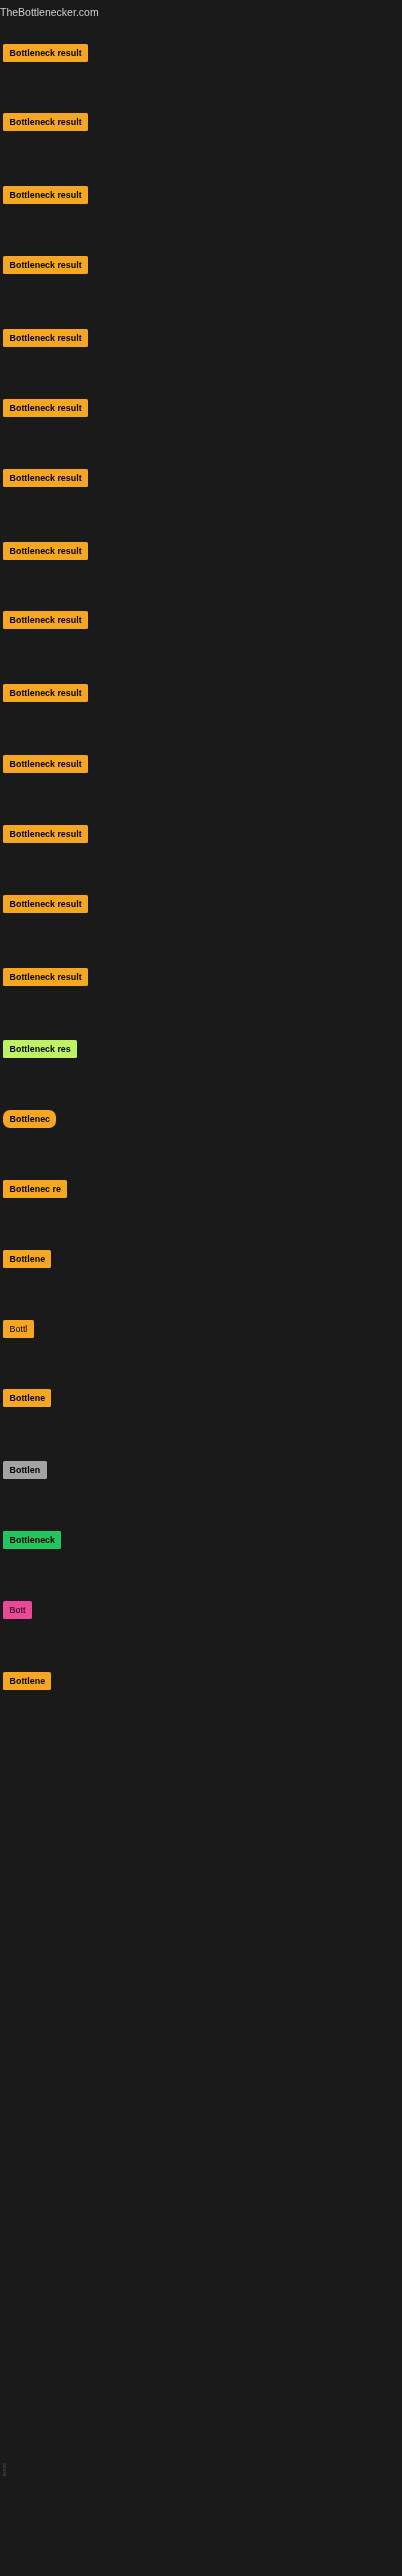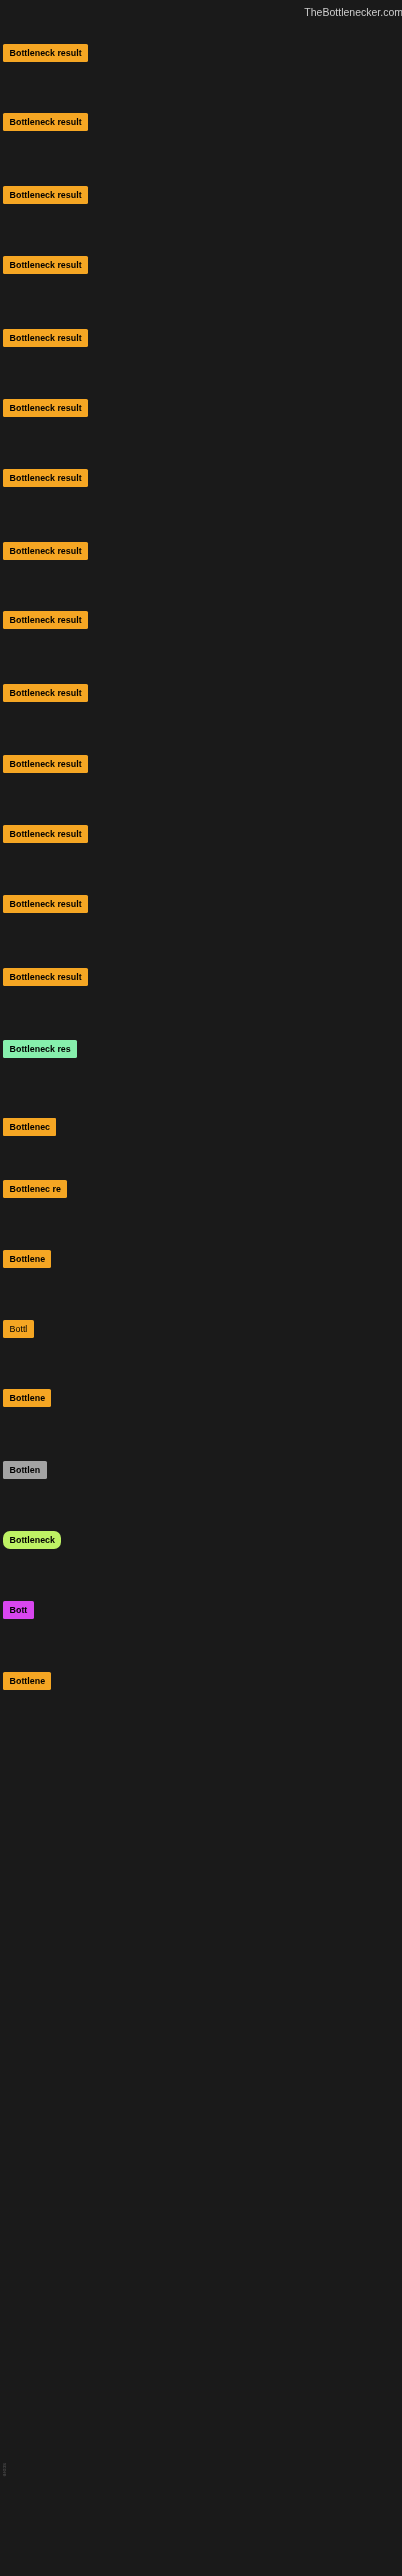--- a/index.html
+++ b/index.html
@@ -8,21 +8,21 @@
       box-sizing: border-box;
     }
     body {
       width: 403px;
       min-height: 2576px;
       background-color: #1a1a1a;
       font-family: Arial, sans-serif;
       position: relative;
     }
     .site-header {
-      text-align: right;
+      text-align: left;
       padding: 6.4px 0 3.2px 0;
       color: #cccccc;
       font-size: 10.5px;
       background-color: #1a1a1a;
     }
   </style>
 </head>
 <body>
 
 <div class="site-header">
@@ -37,25 +37,25 @@
     <div style="position: absolute; top: 307px; left: 3.2px; background-color: rgb(245, 166, 35); color: rgb(0, 0, 0); font-size: 8.9px; font-weight: bold; padding: 4px 6.4px; border-radius: 1.6px; white-space: nowrap; max-width: 97px; overflow: hidden;">Bottleneck result</div>
     <div style="position: absolute; top: 377px; left: 3.2px; background-color: rgb(245, 166, 35); color: rgb(0, 0, 0); font-size: 8.9px; font-weight: bold; padding: 4px 6.4px; border-radius: 1.6px; white-space: nowrap; max-width: 97px; overflow: hidden;">Bottleneck result</div>
     <div style="position: absolute; top: 447px; left: 3.2px; background-color: rgb(245, 166, 35); color: rgb(0, 0, 0); font-size: 8.9px; font-weight: bold; padding: 4px 6.4px; border-radius: 1.6px; white-space: nowrap; max-width: 97px; overflow: hidden;">Bottleneck result</div>
     <div style="position: absolute; top: 520px; left: 3.2px; background-color: rgb(245, 166, 35); color: rgb(0, 0, 0); font-size: 8.9px; font-weight: bold; padding: 4px 6.4px; border-radius: 1.6px; white-space: nowrap; max-width: 97px; overflow: hidden;">Bottleneck result</div>
     <div style="position: absolute; top: 589px; left: 3.2px; background-color: rgb(245, 166, 35); color: rgb(0, 0, 0); font-size: 8.9px; font-weight: bold; padding: 4px 6.4px; border-radius: 1.6px; white-space: nowrap; max-width: 97px; overflow: hidden;">Bottleneck result</div>
     <div style="position: absolute; top: 662px; left: 3.2px; background-color: rgb(245, 166, 35); color: rgb(0, 0, 0); font-size: 8.9px; font-weight: bold; padding: 4px 6.4px; border-radius: 1.6px; white-space: nowrap; max-width: 97px; overflow: hidden;">Bottleneck result</div>
     <div style="position: absolute; top: 733px; left: 3.2px; background-color: rgb(245, 166, 35); color: rgb(0, 0, 0); font-size: 8.9px; font-weight: bold; padding: 4px 6.4px; border-radius: 1.6px; white-space: nowrap; max-width: 97px; overflow: hidden;">Bottleneck result</div>
     <div style="position: absolute; top: 803px; left: 3.2px; background-color: rgb(245, 166, 35); color: rgb(0, 0, 0); font-size: 8.9px; font-weight: bold; padding: 4px 6.4px; border-radius: 1.6px; white-space: nowrap; max-width: 97px; overflow: hidden;">Bottleneck result</div>
     <div style="position: absolute; top: 873px; left: 3.2px; background-color: rgb(245, 166, 35); color: rgb(0, 0, 0); font-size: 8.9px; font-weight: bold; padding: 4px 6.4px; border-radius: 1.6px; white-space: nowrap; max-width: 97px; overflow: hidden;">Bottleneck result</div>
     <div style="position: absolute; top: 946px; left: 3.2px; background-color: rgb(245, 166, 35); color: rgb(0, 0, 0); font-size: 8.9px; font-weight: bold; padding: 4px 6.4px; border-radius: 1.6px; white-space: nowrap; max-width: 97px; overflow: hidden;">Bottleneck result</div>
-    <div style="position: absolute; top: 1018px; left: 3.2px; background-color: #86efac; color: rgb(0, 0, 0); font-size: 8.9px; font-weight: bold; padding: 4px 6.4px; border-radius: 1.6px; white-space: nowrap; max-width: 81px; overflow: hidden;">Bottleneck res</div>
-    <div style="position: absolute; top: 1088px; left: 3.2px; background-color: rgb(245, 166, 35); color: rgb(0, 0, 0); font-size: 8.9px; font-weight: bold; padding: 4px 6.4px; border-radius: 1px; white-space: nowrap; max-width: 60px; overflow: hidden; margin-top: 8px;">Bottlenec</div>
+    <div style="position: absolute; top: 1018px; left: 3.2px; background-color: #bef264; color: rgb(0, 0, 0); font-size: 8.9px; font-weight: bold; padding: 4px 6.4px; border-radius: 1.6px; white-space: nowrap; max-width: 81px; overflow: hidden;">Bottleneck res</div>
+    <div style="position: absolute; top: 1088px; left: 3.2px; background-color: rgb(245, 166, 35); color: rgb(0, 0, 0); font-size: 8.9px; font-weight: bold; padding: 4px 6.4px; border-radius: 7px; white-space: nowrap; max-width: 60px; overflow: hidden;">Bottlenec</div>
     <div style="position: absolute; top: 1158px; left: 3.2px; background-color: rgb(245, 166, 35); color: rgb(0, 0, 0); font-size: 8.9px; font-weight: bold; padding: 4px 6.4px; border-radius: 1.6px; white-space: nowrap; max-width: 72px; overflow: hidden;">Bottlenec re</div>
     <div style="position: absolute; top: 1228px; left: 3.2px; background-color: rgb(245, 166, 35); color: rgb(0, 0, 0); font-size: 8.9px; font-weight: bold; padding: 4px 6.4px; border-radius: 1.6px; white-space: nowrap; max-width: 55px; overflow: hidden;">Bottlene</div>
     <div style="position: absolute; top: 1298px; left: 3.2px; background-color: rgb(245, 166, 35); color: rgb(0, 0, 0); font-size: 8.9px; font-weight: normal; padding: 4px 6.4px; border-radius: 1.6px; white-space: nowrap; max-width: 39px; overflow: hidden;">Bottl</div>
     <div style="position: absolute; top: 1367px; left: 3.2px; background-color: rgb(245, 166, 35); color: rgb(0, 0, 0); font-size: 8.9px; font-weight: bold; padding: 4px 6.4px; border-radius: 1.6px; white-space: nowrap; max-width: 55px; overflow: hidden;">Bottlene</div>
     <div style="position: absolute; top: 1439px; left: 3.2px; background-color: #a3a3a3; color: rgb(0, 0, 0); font-size: 8.9px; font-weight: bold; padding: 4px 6.4px; border-radius: 1.6px; white-space: nowrap; max-width: 48px; overflow: hidden;">Bottlen</div>
-    <div style="position: absolute; top: 1509px; left: 3.2px; background-color: #bef264; color: rgb(0, 0, 0); font-size: 8.9px; font-weight: bold; padding: 4px 6.4px; border-radius: 7px; white-space: nowrap; max-width: 64px; overflow: hidden;">Bottleneck</div>
-    <div style="position: absolute; top: 1579px; left: 3.2px; background-color: #d946ef; color: rgb(0, 0, 0); font-size: 8.9px; font-weight: bold; padding: 4px 6.4px; border-radius: 1.6px; white-space: nowrap; max-width: 34px; overflow: hidden;">Bott</div>
+    <div style="position: absolute; top: 1509px; left: 3.2px; background-color: #22c55e; color: rgb(0, 0, 0); font-size: 8.9px; font-weight: bold; padding: 4px 6.4px; border-radius: 1px; white-space: nowrap; max-width: 64px; overflow: hidden;">Bottleneck</div>
+    <div style="position: absolute; top: 1579px; left: 3.2px; background-color: #ec4899; color: rgb(0, 0, 0); font-size: 8.9px; font-weight: normal; padding: 4px 6.4px; border-radius: 1.6px; white-space: nowrap; max-width: 34px; overflow: hidden;">Bott</div>
     <div style="position: absolute; top: 1650px; left: 3.2px; background-color: rgb(245, 166, 35); color: rgb(0, 0, 0); font-size: 8.9px; font-weight: bold; padding: 4px 6.4px; border-radius: 1.6px; white-space: nowrap; max-width: 55px; overflow: hidden;">Bottlene</div>
     <div style="position: absolute; bottom: 81px; left: 1.6px; color: rgb(85, 85, 85); font-size: 5.6px; writing-mode: vertical-rl;">score</div>
   </div>
 
 
 </body></html>

